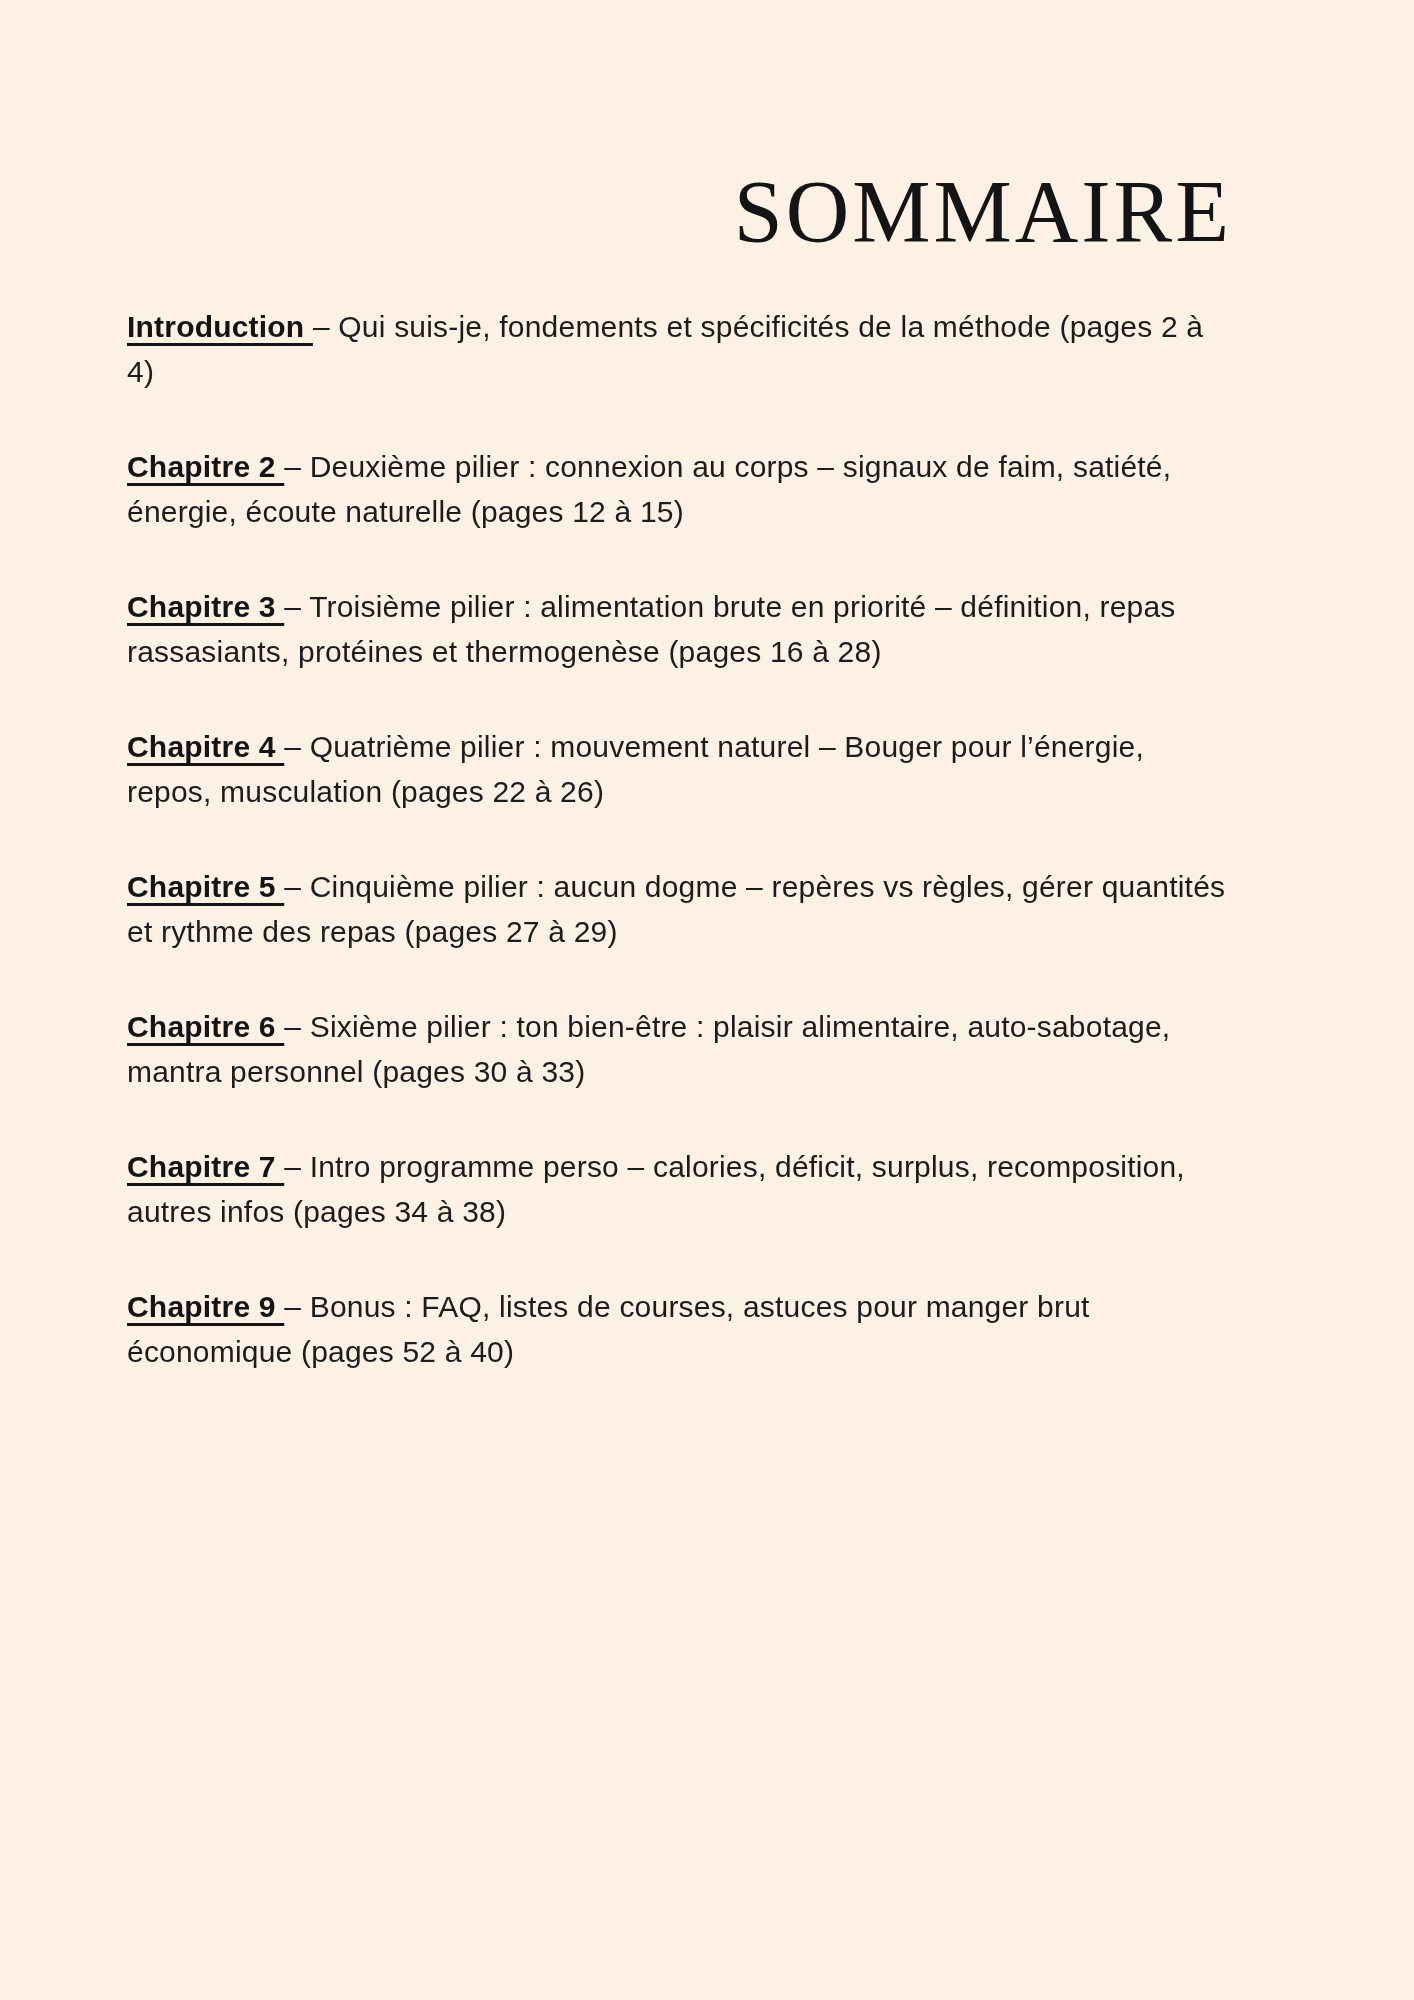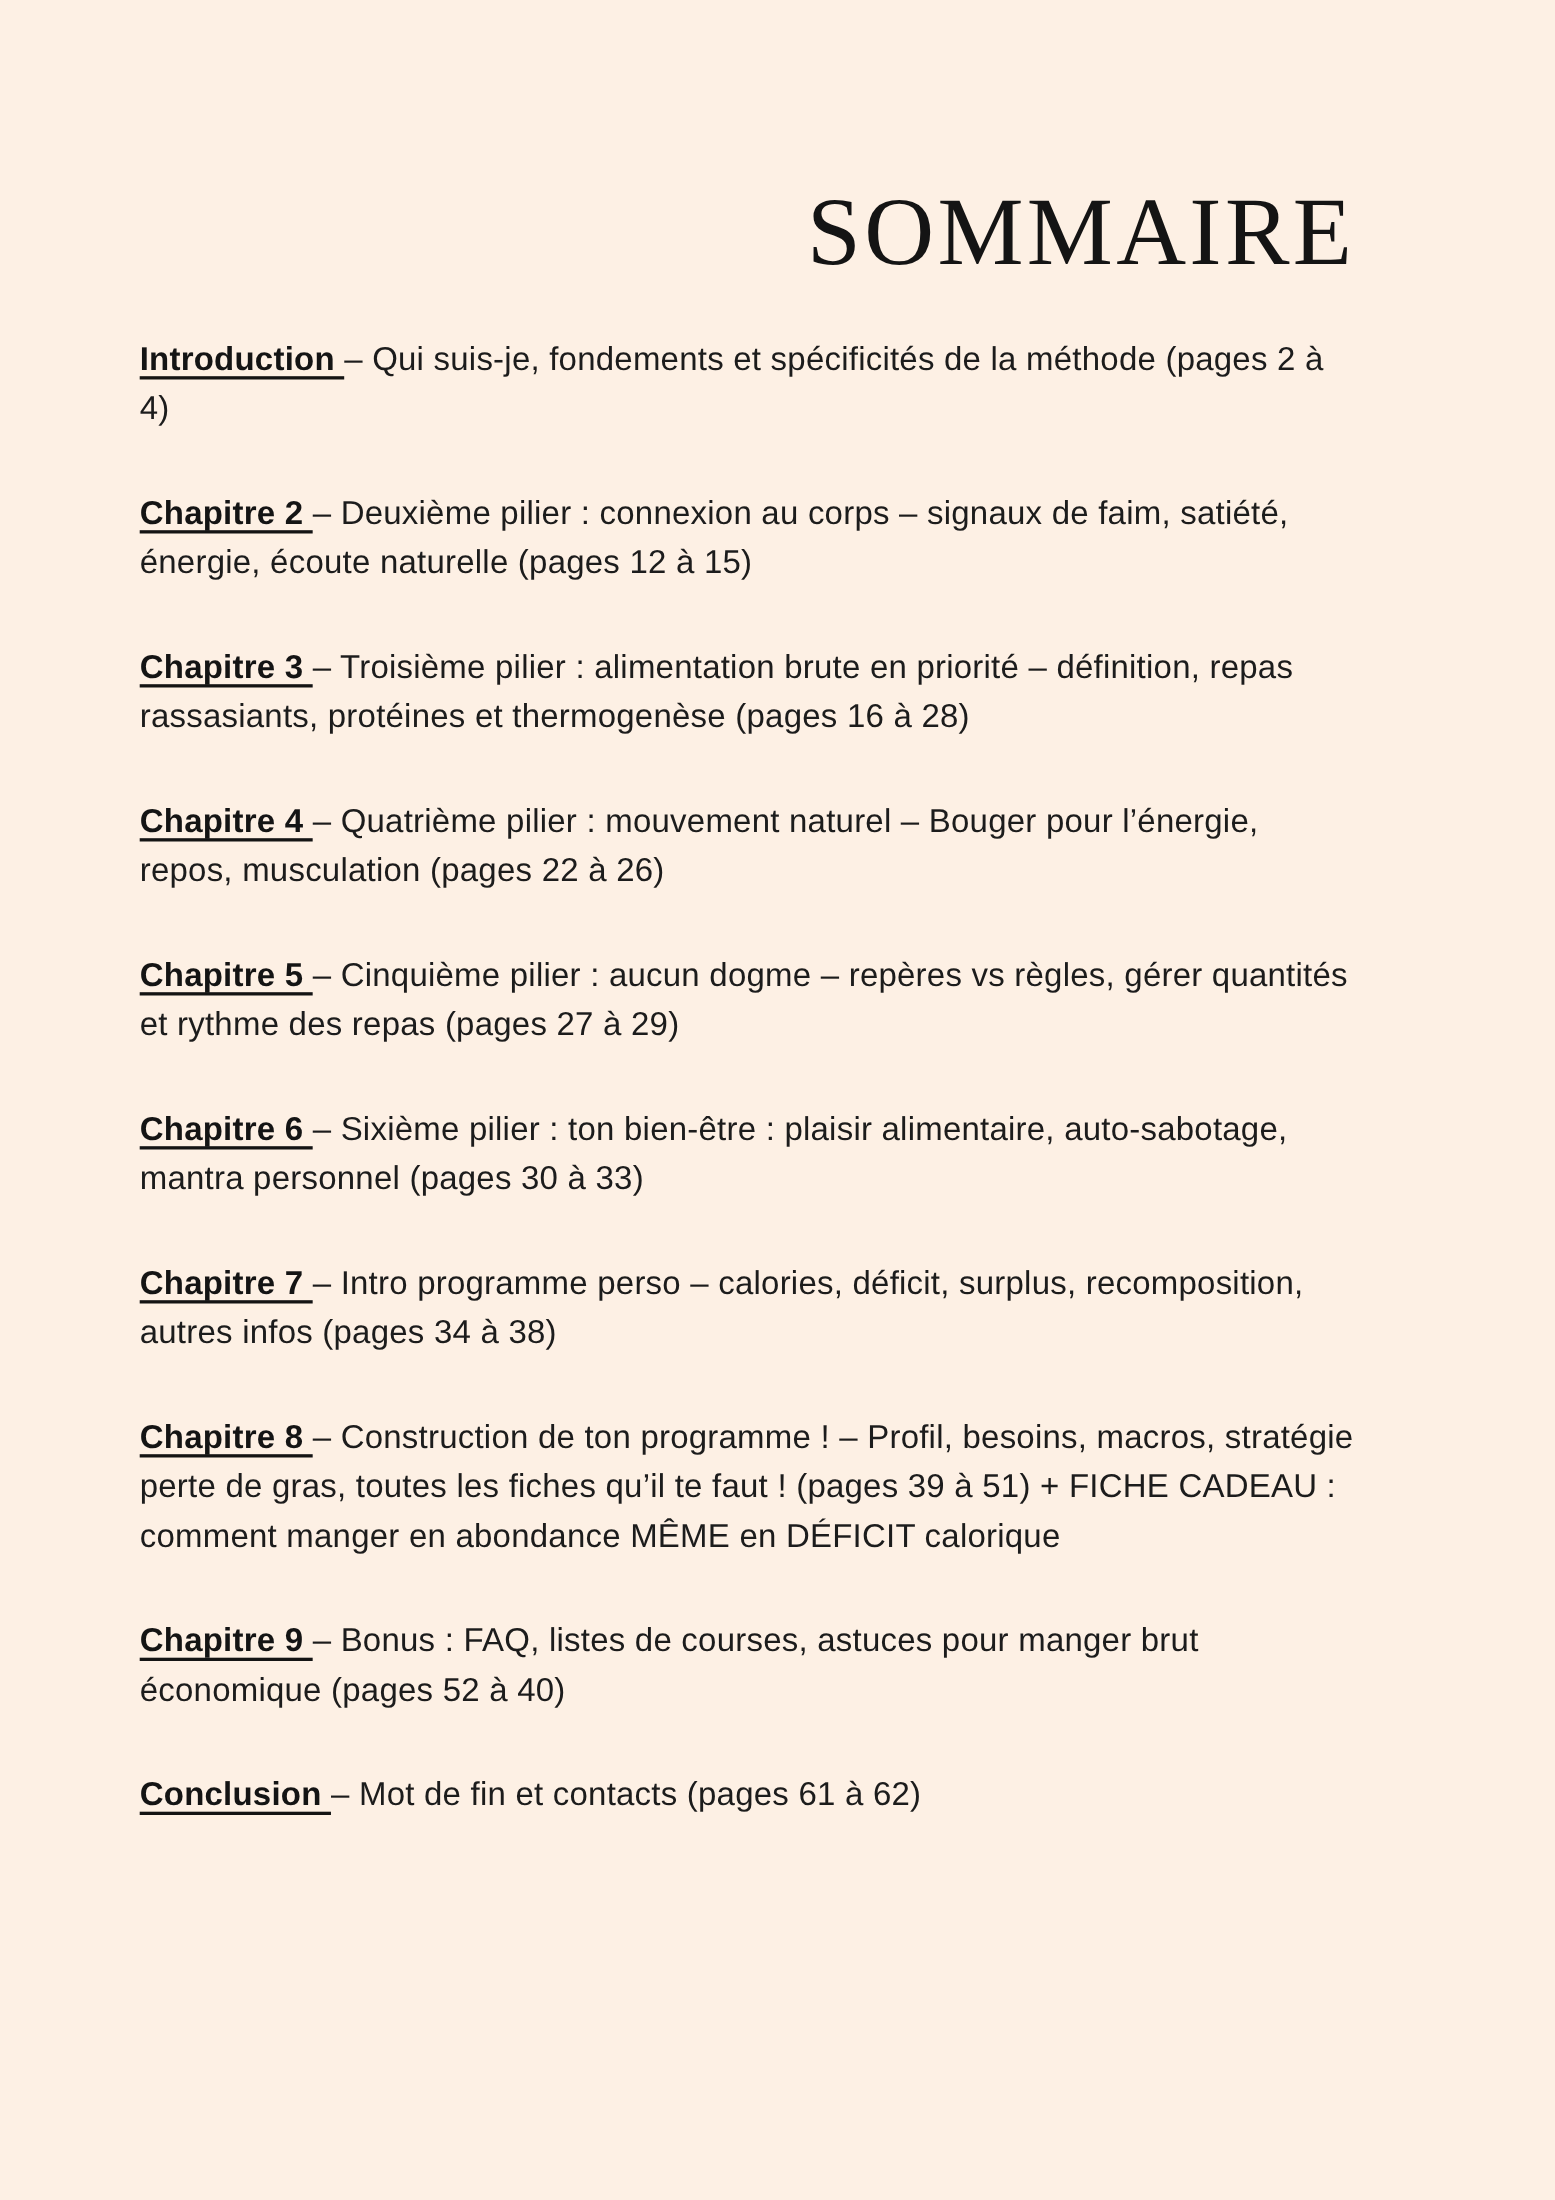--- a/index.html
+++ b/index.html
@@ -61,17 +61,15 @@
 
   <main class="toc">
 
   <p class="entry"><strong class="entry-label">Introduction&nbsp;</strong><span class="entry-text">– Qui suis-je, fondements et spécificités de la méthode (pages 2 à 4)</span></p>
       <p class="entry"><strong class="entry-label">Chapitre 2&nbsp;</strong><span class="entry-text">– Deuxième pilier : connexion au corps – signaux de faim, satiété, énergie, écoute naturelle (pages 12 à 15)</span></p>
       <p class="entry"><strong class="entry-label">Chapitre 3&nbsp;</strong><span class="entry-text">– Troisième pilier : alimentation brute en priorité – définition, repas rassasiants, protéines et thermogenèse (pages 16 à 28)</span></p>
       <p class="entry"><strong class="entry-label">Chapitre 4&nbsp;</strong><span class="entry-text">– Quatrième pilier : mouvement naturel – Bouger pour l’énergie, repos, musculation (pages 22 à 26)</span></p>
       <p class="entry"><strong class="entry-label">Chapitre 5&nbsp;</strong><span class="entry-text">– Cinquième pilier : aucun dogme – repères vs règles, gérer quantités et rythme des repas (pages 27 à 29)</span></p>
       <p class="entry"><strong class="entry-label">Chapitre 6&nbsp;</strong><span class="entry-text">– Sixième pilier : ton bien-être : plaisir alimentaire, auto-sabotage, mantra personnel (pages 30 à 33)</span></p>
       <p class="entry"><strong class="entry-label">Chapitre 7&nbsp;</strong><span class="entry-text">– Intro programme perso – calories, déficit, surplus, recomposition, autres infos (pages 34 à 38)</span></p>
-      <p class="entry"><strong class="entry-label">Chapitre 8&nbsp;</strong><span class="entry-text">– Construction de ton programme ! – Profil, besoins, macros, stratégie perte de gras, toutes les fiches qu’il te faut ! (pages 39 à 51) + FICHE CADEAU : comment manger en abondance MÊME en DÉFICIT calorique</span></p>
       <p class="entry"><strong class="entry-label">Chapitre 9&nbsp;</strong><span class="entry-text">– Bonus : FAQ, listes de courses, astuces pour manger brut économique (pages 52 à 40)</span></p>
-      <p class="entry"><strong class="entry-label">Conclusion&nbsp;</strong><span class="entry-text">– Mot de fin et contacts (pages 61 à 62)</span></p>
     </main>
 </div>
 
 </body></html>

